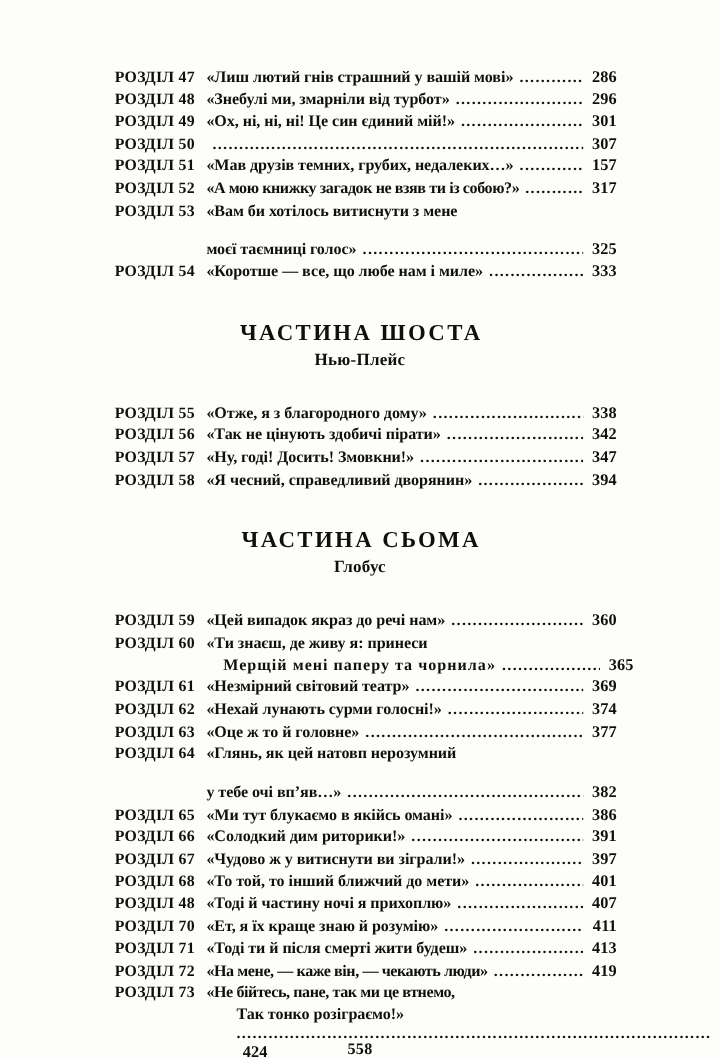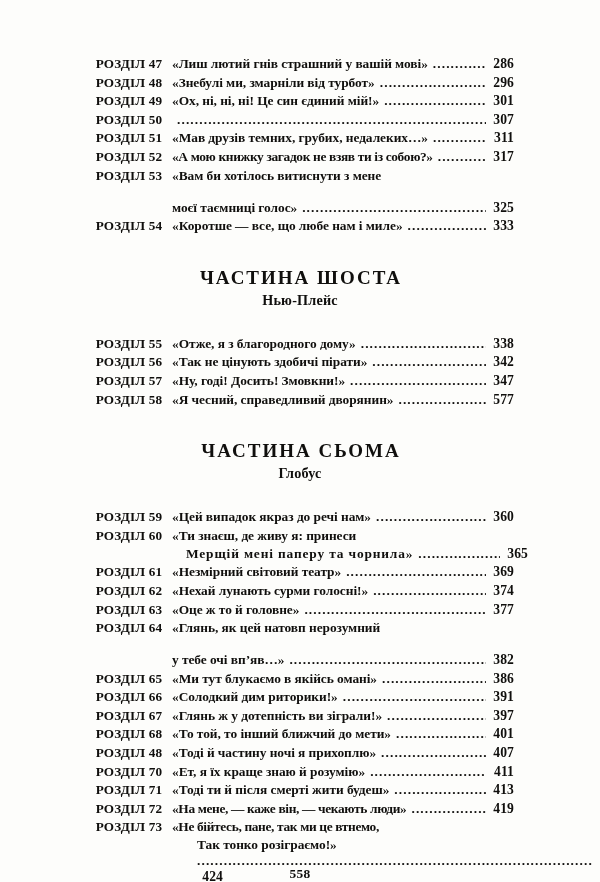--- a/index.html
+++ b/index.html
@@ -173,21 +173,21 @@
             <span class="entry-page">307</span>
           </div>
         </div>
       </div>
       <div class="entry">
         <div class="entry-label">РОЗДІЛ 51</div>
         <div class="entry-body">
           <div class="entry-line">
             <span class="entry-title">«Мав друзів темних, грубих, недалеких…»</span>
             <span class="leader">.........................................................................................</span>
-            <span class="entry-page">311</span>
+            <span class="entry-page">157</span>
           </div>
         </div>
       </div>
       <div class="entry">
         <div class="entry-label">РОЗДІЛ 52</div>
         <div class="entry-body">
           <div class="entry-line">
             <span class="entry-title tight">«А мою книжку загадок не взяв ти із собою?»</span>
             <span class="leader">.........................................................................................</span>
             <span class="entry-page">317</span>
@@ -252,21 +252,21 @@
             <span class="entry-page">347</span>
           </div>
         </div>
       </div>
       <div class="entry">
         <div class="entry-label">РОЗДІЛ 58</div>
         <div class="entry-body">
           <div class="entry-line">
             <span class="entry-title">«Я чесний, справедливий дворянин»</span>
             <span class="leader">.........................................................................................</span>
-            <span class="entry-page">577</span>
+            <span class="entry-page">394</span>
           </div>
         </div>
       </div>
       <div class="gap-before-part"></div>
       <div class="part">
         <div class="part-title">ЧАСТИНА СЬОМА</div>
         <div class="part-sub">Глобус</div>
       </div>
       <div class="gap-after-part"></div>
       <div class="entry">
@@ -352,21 +352,21 @@
             <span class="entry-title">«Солодкий дим риторики!»</span>
             <span class="leader">.........................................................................................</span>
             <span class="entry-page">391</span>
           </div>
         </div>
       </div>
       <div class="entry">
         <div class="entry-label">РОЗДІЛ 67</div>
         <div class="entry-body">
           <div class="entry-line">
-            <span class="entry-title">«Глянь ж у дотепність ви зіграли!»</span>
+            <span class="entry-title">«Чудово ж у витиснути ви зіграли!»</span>
             <span class="leader">.........................................................................................</span>
             <span class="entry-page">397</span>
           </div>
         </div>
       </div>
       <div class="entry">
         <div class="entry-label">РОЗДІЛ 68</div>
         <div class="entry-body">
           <div class="entry-line">
             <span class="entry-title">«То той, то інший ближчий до мети»</span>

